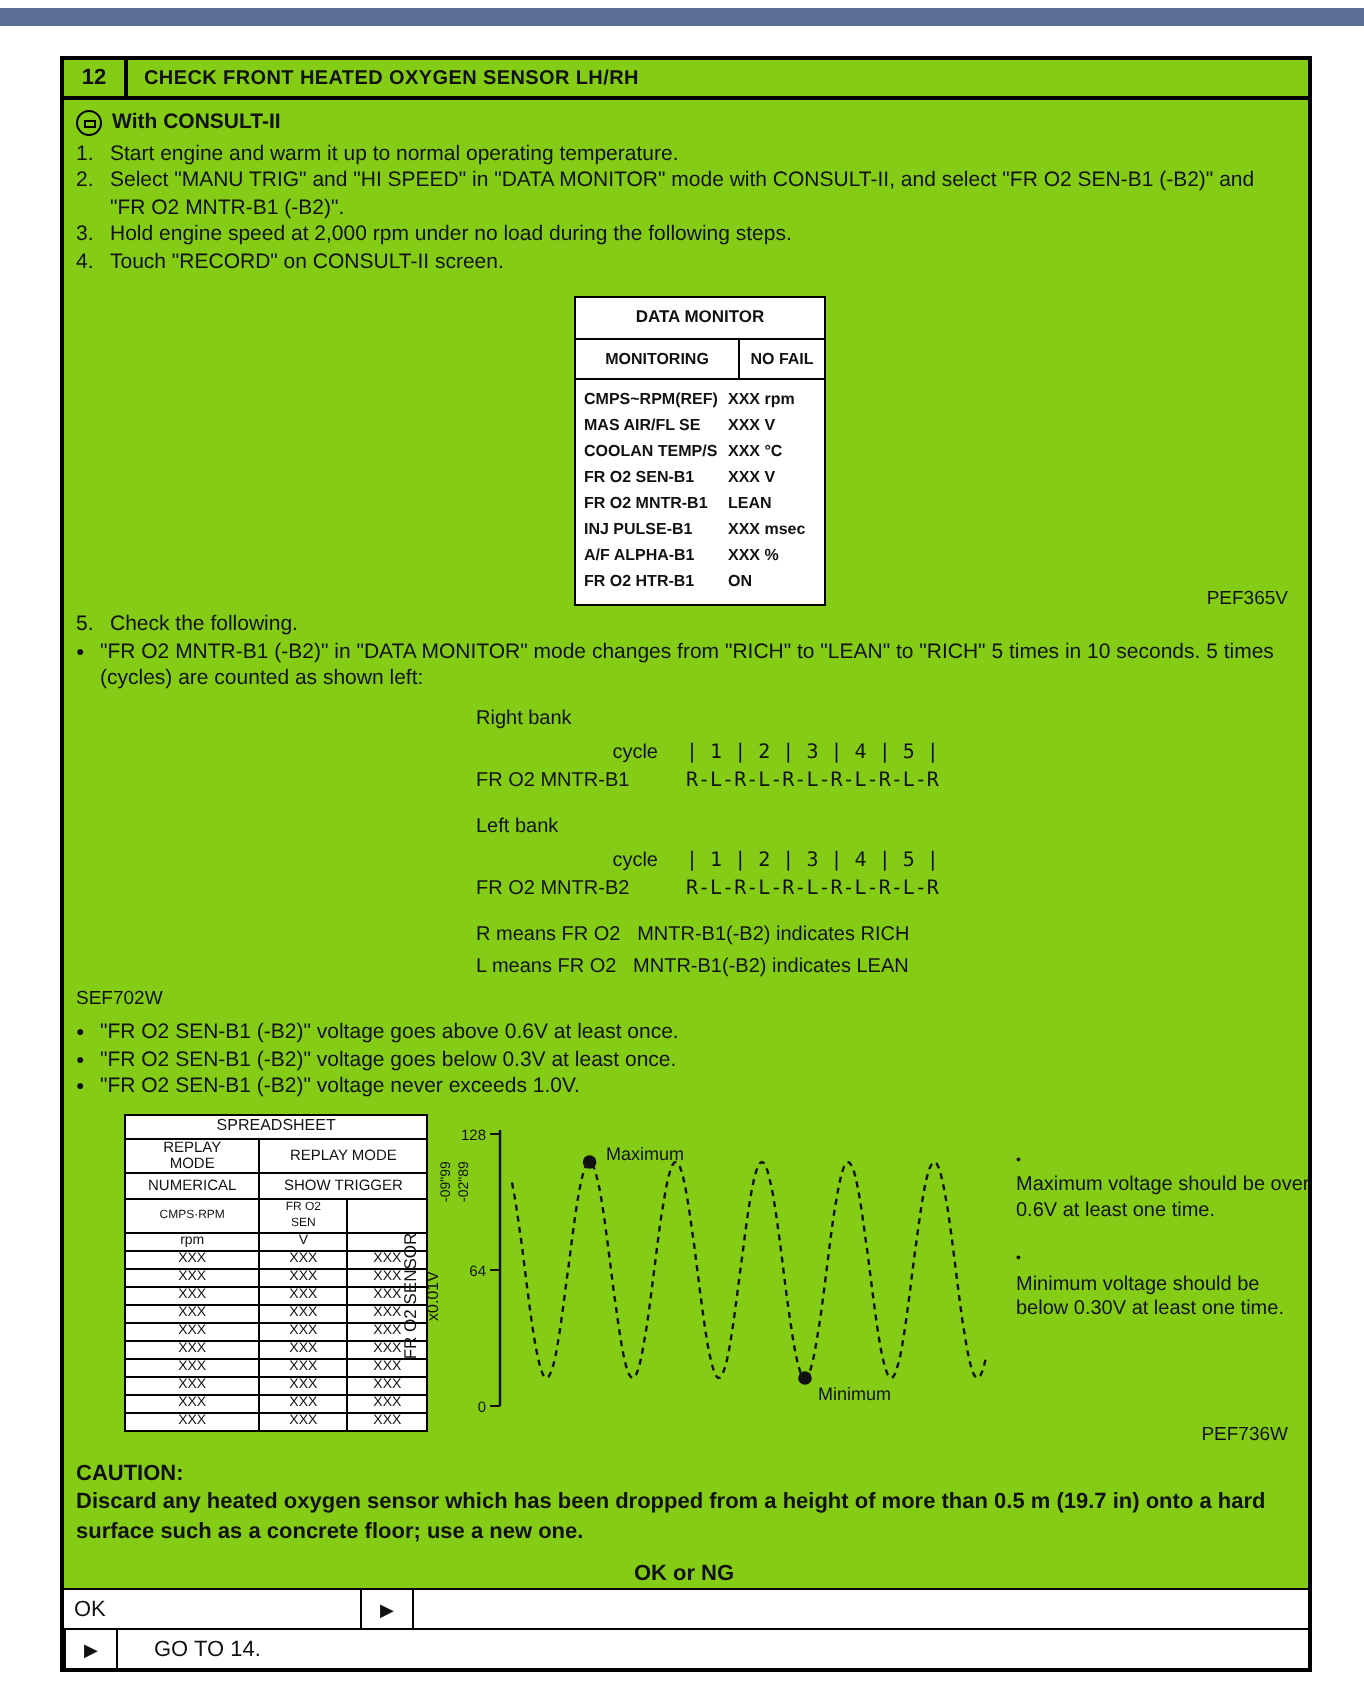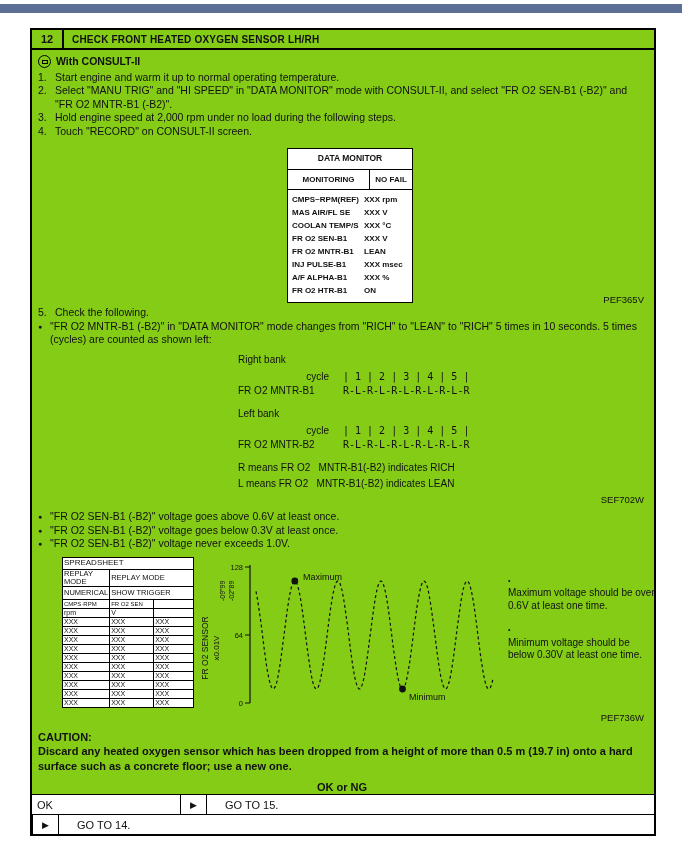--- a/index.html
+++ b/index.html
@@ -41,40 +41,40 @@
   .dm-title { text-align:center; font-weight:bold; font-size:8.5px; padding:3px 0; border-bottom:1px solid #000; }
   .dm-head { display:flex; border-bottom:1px solid #000; font-weight:bold; }
   .dm-head .c1 { flex:1; text-align:center; padding:3px 0; border-right:1px solid #000; }
   .dm-head .c2 { width:42px; text-align:center; padding:3px 0; }
   .dm-rows { padding:3px 0 5px; }
   .dm-row { display:flex; line-height:13px; font-weight:bold; }
   .dm-row .n { flex:1; padding-left:4px; }
   .dm-row .v { width:48px; }
 
   .fig-label { position:absolute; right:2px; bottom:0; font-size:9.5px; }
-  .fig-label-line { text-align:right; font-size:9.5px; margin:2px 2px 4px 0; }
+  .fig-label-line { text-align:left; font-size:9.5px; margin:2px 2px 4px 0; }
 
   .bullet-line { display:flex; }
   .bullet-dot { width:12px; flex:none; font-size:7px; line-height:13.5px; }
   .bullet-text { flex:1; }
 
   
   .cycle-figure { margin:6px 0 2px 200px; font-size:10px; line-height:14px; }
   .bank { margin-bottom:9px; }
   .bank-name { margin-bottom:3px; }
   .bank-row { display:flex; }
   .bank-row .lbl { width:105px; flex:none; }
   .bank-row .lbl.r { text-align:right; padding-right:14px; }
   .mono { font-family:"DejaVu Sans Mono", monospace; font-size:10px; }
   .cycle-legend { margin-top:2px; white-space:pre-wrap; }
 
   
   .graph-figure { position:relative; height:172px; margin-top:2px; }
   .ss-table { position:absolute; left:24px; top:4px; border-collapse:collapse; font-size:7px; background:#fff; }
-  .ss-table td { border:1px solid #000; padding:0 1px; height:9px; line-height:8px; }
+  .ss-table td { border:1px solid #000; text-align:center; padding:0 11px; height:9px; line-height:8px; }
   .ss-table .tt { font-size:8px; height:12px; }
   .ss-table .md { font-size:7.5px; height:13px; }
   .ss-table .sm { font-size:6px; height:9px; }
   .graph-svg { position:absolute; left:160px; top:0; }
   .graph-notes { position:absolute; left:470px; top:22px; width:148px; font-size:10px; line-height:12.5px; }
   .graph-note { display:flex; margin-bottom:12px;flex-direction:column; }
   .graph-note .bullet-dot { line-height:12.5px; }
 
   .caution { font-weight:bold; font-size:11px; line-height:14.5px; margin-top:5px; }
   .okng-heading { text-align:center; font-weight:bold; font-size:11px; margin-top:8px; }
@@ -345,21 +345,20 @@
       <div>Discard any heated oxygen sensor which has been dropped from a height of more than 0.5 m (19.7 in) onto a hard surface such as a concrete floor; use a new one.</div>
     </div>
 
     <div class="okng-heading">OK or NG</div>
   </div>
 
   <div class="result-table">
     <div class="result-row">
       <div class="rt-status">OK</div>
       <div class="rt-arrow">▶</div>
-      <div class="rt-action">GO TO 15.</div>
     </div>
     <div class="result-row">
       <div class="rt-arrow">▶</div>
       <div class="rt-action">GO TO 14.</div>
     </div>
   </div>
 
 </div>
 
 </body></html>

